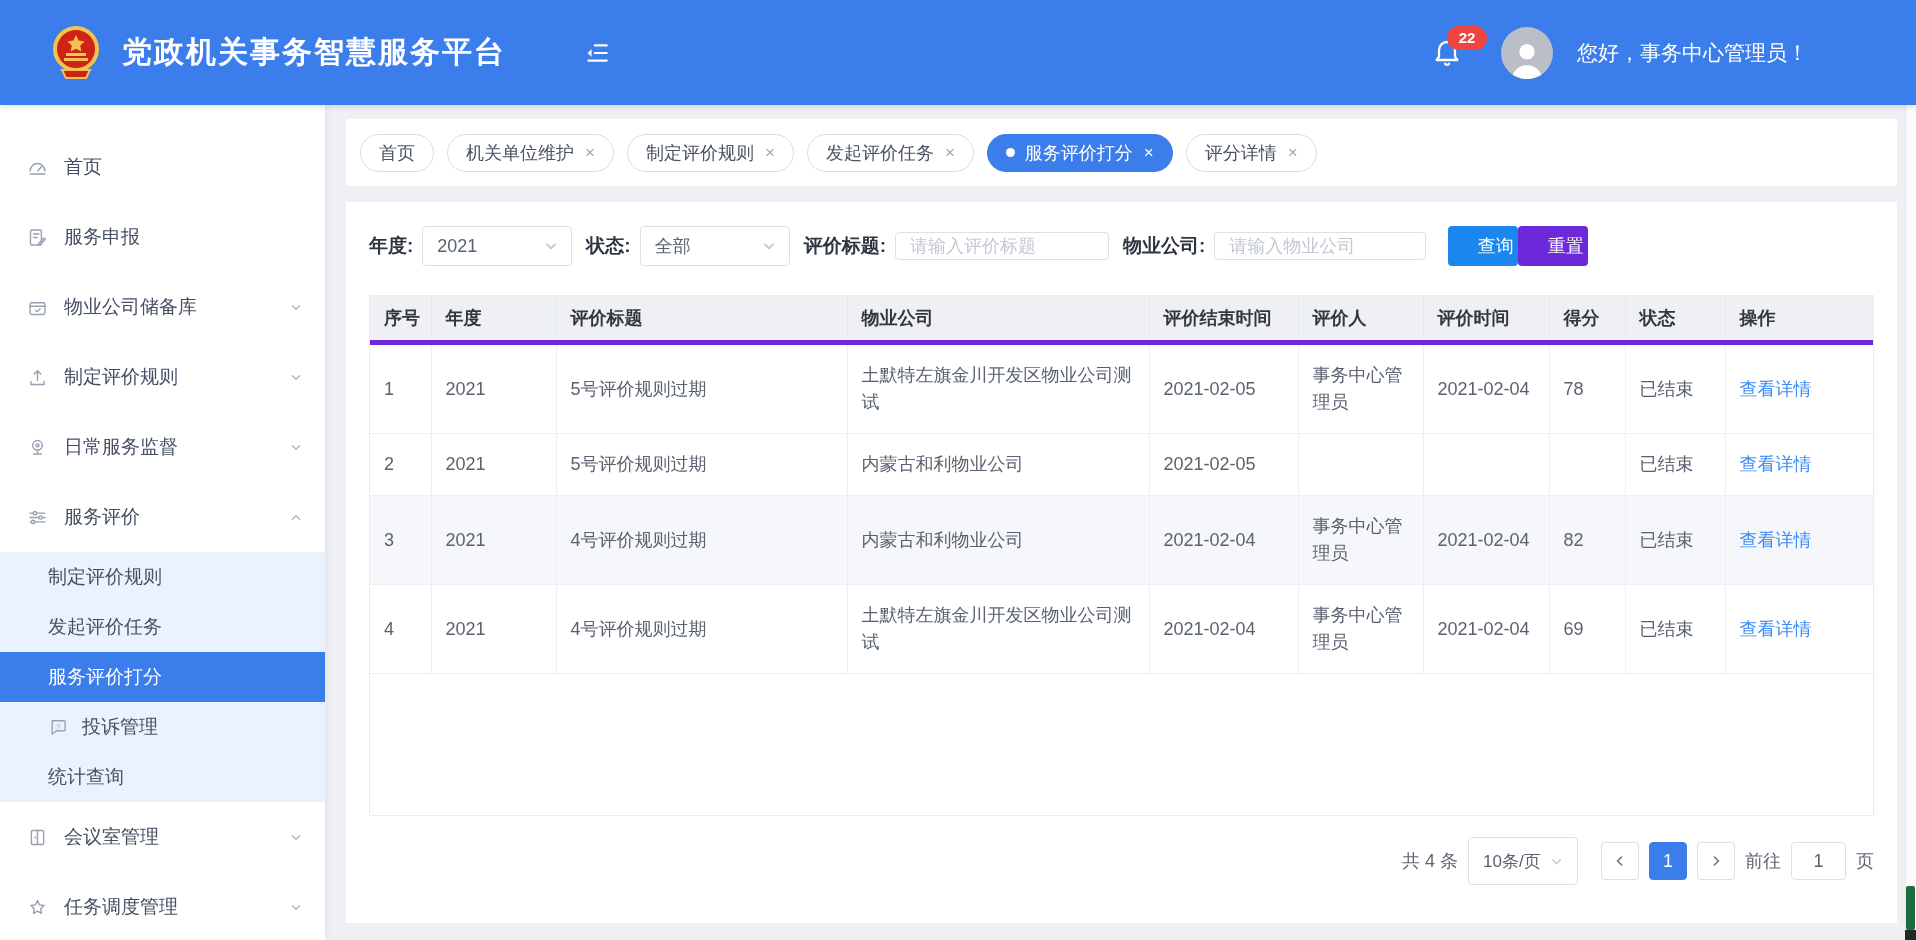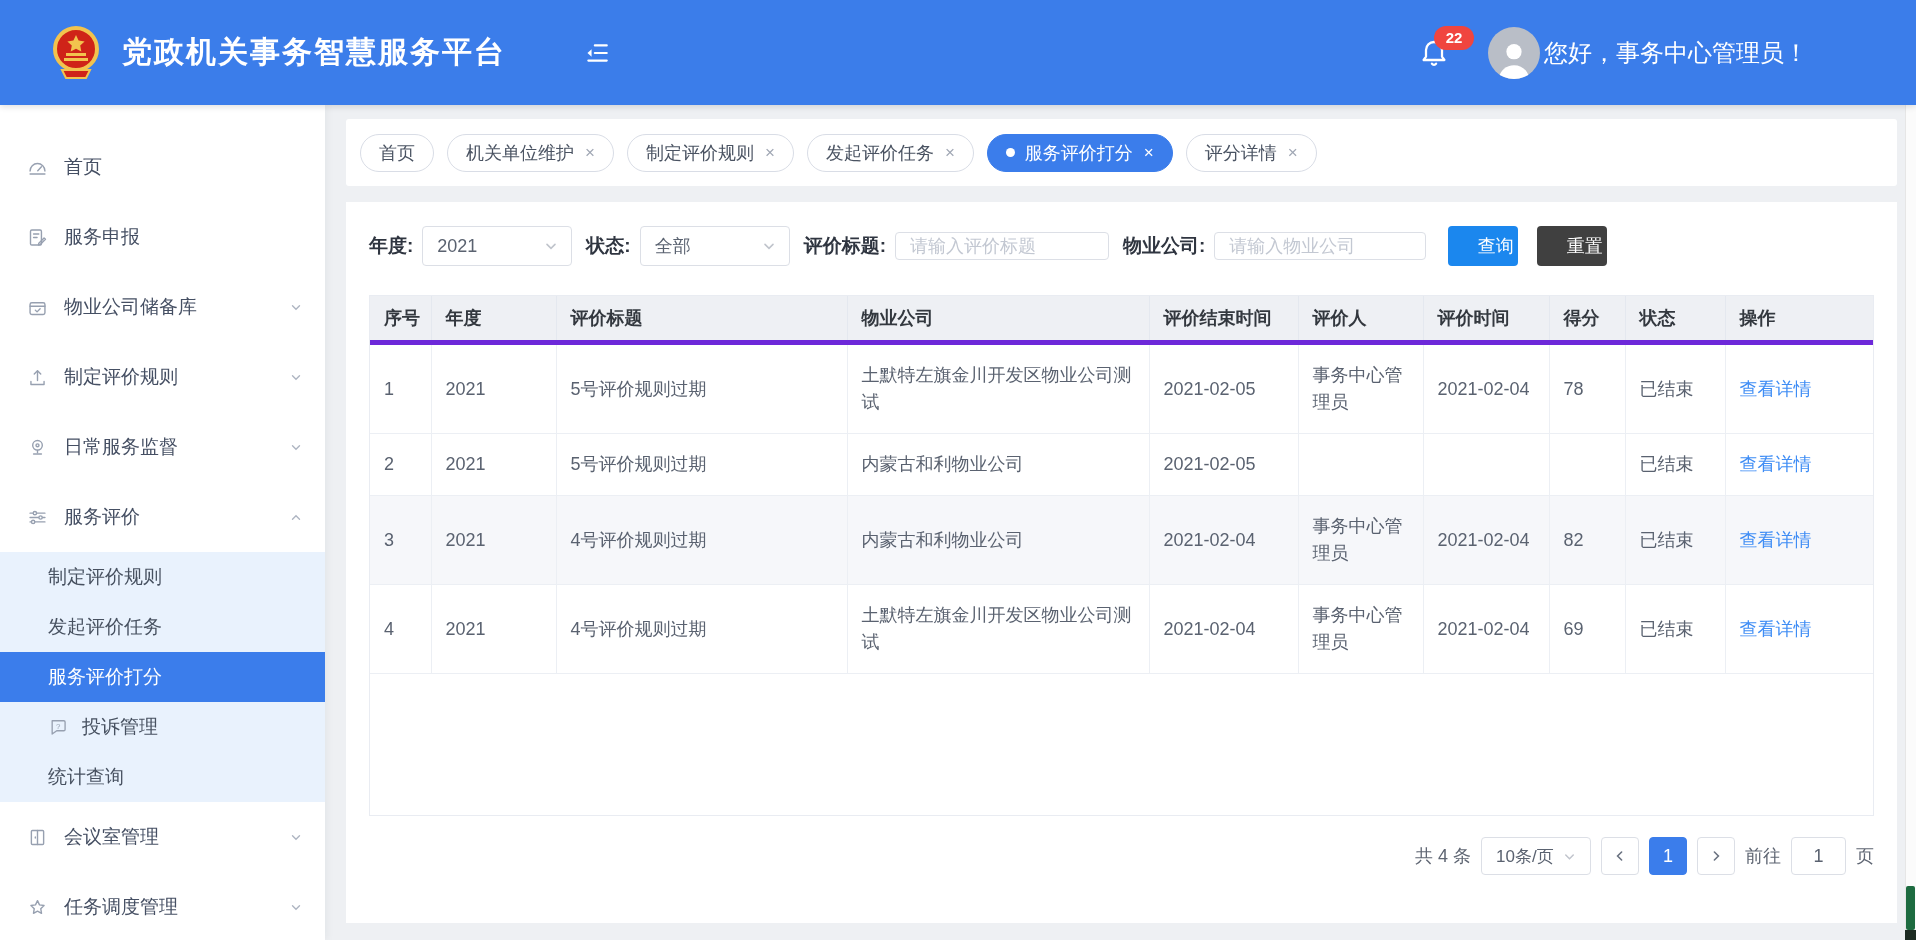--- a/index.html
+++ b/index.html
@@ -12,21 +12,21 @@
     background:#3b7dea; display:flex; align-items:center; padding:0 108px 0 52px;
     box-shadow:0 2px 6px rgba(0,0,0,.12); z-index:10; }
   .emblem { width:48px; height:56px; flex:0 0 auto; display:flex; align-items:center; }
   .app-title { color:#fff; font-size:30px; font-weight:bold; letter-spacing:2px; margin-left:22px; white-space:nowrap; }
   .fold { margin-left:76px; width:30px; height:30px; display:flex; align-items:center; justify-content:center; cursor:pointer; }
   .bell-wrap { margin-left:auto; position:relative; width:34px; height:38px; cursor:pointer; }
   .badge { position:absolute; top:-8px; left:16px; min-width:40px; height:24px; background:#f0453f;
     color:#fff; font-size:15px; font-weight:bold; border-radius:13px; display:flex; align-items:center; justify-content:center; padding:0 8px; }
   .avatar { margin-left:36px; width:52px; height:52px; border-radius:50%; background:#b9bec7; overflow:hidden;
     display:flex; align-items:flex-end; justify-content:center; cursor:pointer; }
-  .greeting { margin-left:4px; color:#fff; font-size:24px; white-space:nowrap; }
+  .greeting { margin-left:24px; color:#fff; font-size:21px; white-space:nowrap; }
 
   
   .sidebar { position:absolute; left:0; top:105px; width:325px; bottom:0; background:#fff;
     box-shadow:2px 0 8px rgba(29,35,41,.05); padding-top:27px; z-index:5; }
   .side-item { height:70px; display:flex; align-items:center; padding-left:26px; cursor:pointer; color:#454f63; font-size:19px; }
   .side-item .mi { width:22px; height:22px; margin-right:16px; display:flex; align-items:center; justify-content:center; }
   .side-item .arrow { margin-left:auto; margin-right:22px; width:14px; height:14px; display:flex; align-items:center; }
   .submenu { background:#e9f2fd; }
   .sub-item { height:50px; display:flex; align-items:center; padding-left:48px; font-size:19px; color:#475160; cursor:pointer; }
   .sub-item .mi { width:20px; height:20px; margin-right:14px; display:flex; align-items:center; }
@@ -52,36 +52,36 @@
   .select .sel-val { font-size:18px; color:#5a6270; flex:1; }
   .sel-arrow { width:16px; height:16px; display:flex; align-items:center; margin-left:8px; }
   .w150 { width:150px; }
   .tinput { height:28px; border:1px solid #dcdfe6; border-radius:4px; padding:0 14px; font-size:18px;
     color:#5a6270; margin-right:14px; outline:none; font-family:inherit; }
   .tinput::placeholder { color:#c3c8d2; }
   .w214 { width:214px; } .w212 { width:212px; }
   .btn { height:40px; width:70px; border:none; border-radius:4px; color:#fff; font-size:18px;
     cursor:pointer; font-family:inherit;padding-left:25px; }
   .btn-blue { background:#1b87ee; margin-left:8px; }
-  .btn-orange { background:#404040; margin-left:19px; }
+  .btn-orange { background:#6d28d9; }
 
   .table-box { margin-top:29px; height:521px; border:1px solid #e9ecf2; overflow:hidden; background:#fff; }
   table { border-collapse:collapse; table-layout:fixed; width:1503px; }
   th { background:#eef0f4; font-size:18px; color:#33383f; font-weight:bold; text-align:left;
     padding:10px 8px 10px 14px; border-right:1px solid #e4e8ef; border-bottom:5px solid #6d28d9; height:44px; }
   th:last-child { border-right:none; }
   td { font-size:18px; color:#5a6270; text-align:left; padding:17px 8px 17px 14px; line-height:27px;
     border-right:1px solid #ecEFf4; border-right:1px solid #eceff4; border-bottom:1px solid #eceff4; vertical-align:middle; }
   td:last-child { border-right:none; }
   tr.shaded td { background:#f6f7fa; }
   .link { color:#3f8df5; font-weight:500; cursor:pointer; text-decoration:none; }
 
   .pagination { display:flex; align-items:center; justify-content:flex-end; margin-top:21px; gap:10px; }
   .pg-total { font-size:18px; color:#5f6673; }
-  .pg-size { width:110px; height:38px; margin-right:0; }
+  .pg-size { width:110px; height:48px; margin-right:13px; }
   .pg-size .sel-val { font-size:17px; }
   .pg-btn { width:38px; height:38px; border:1px solid #dcdfe6; border-radius:4px; background:#fff;
     display:flex; align-items:center; justify-content:center; cursor:pointer; }
   .pg-btn.cur { background:#3b7deb; border-color:#3b7deb; color:#fff; font-size:18px; }
   .pg-goto { font-size:18px; color:#5f6673; }
   .pg-input { width:55px; height:38px; border:1px solid #dcdfe6; border-radius:4px; text-align:center;
     font-size:18px; color:#5a6270; outline:none; font-family:inherit; }
 
   
   .scrollbar { position:absolute; right:0; top:0; width:11px; height:940px; background:#fbfbfb; border-left:1px solid #e6e6e6; }

